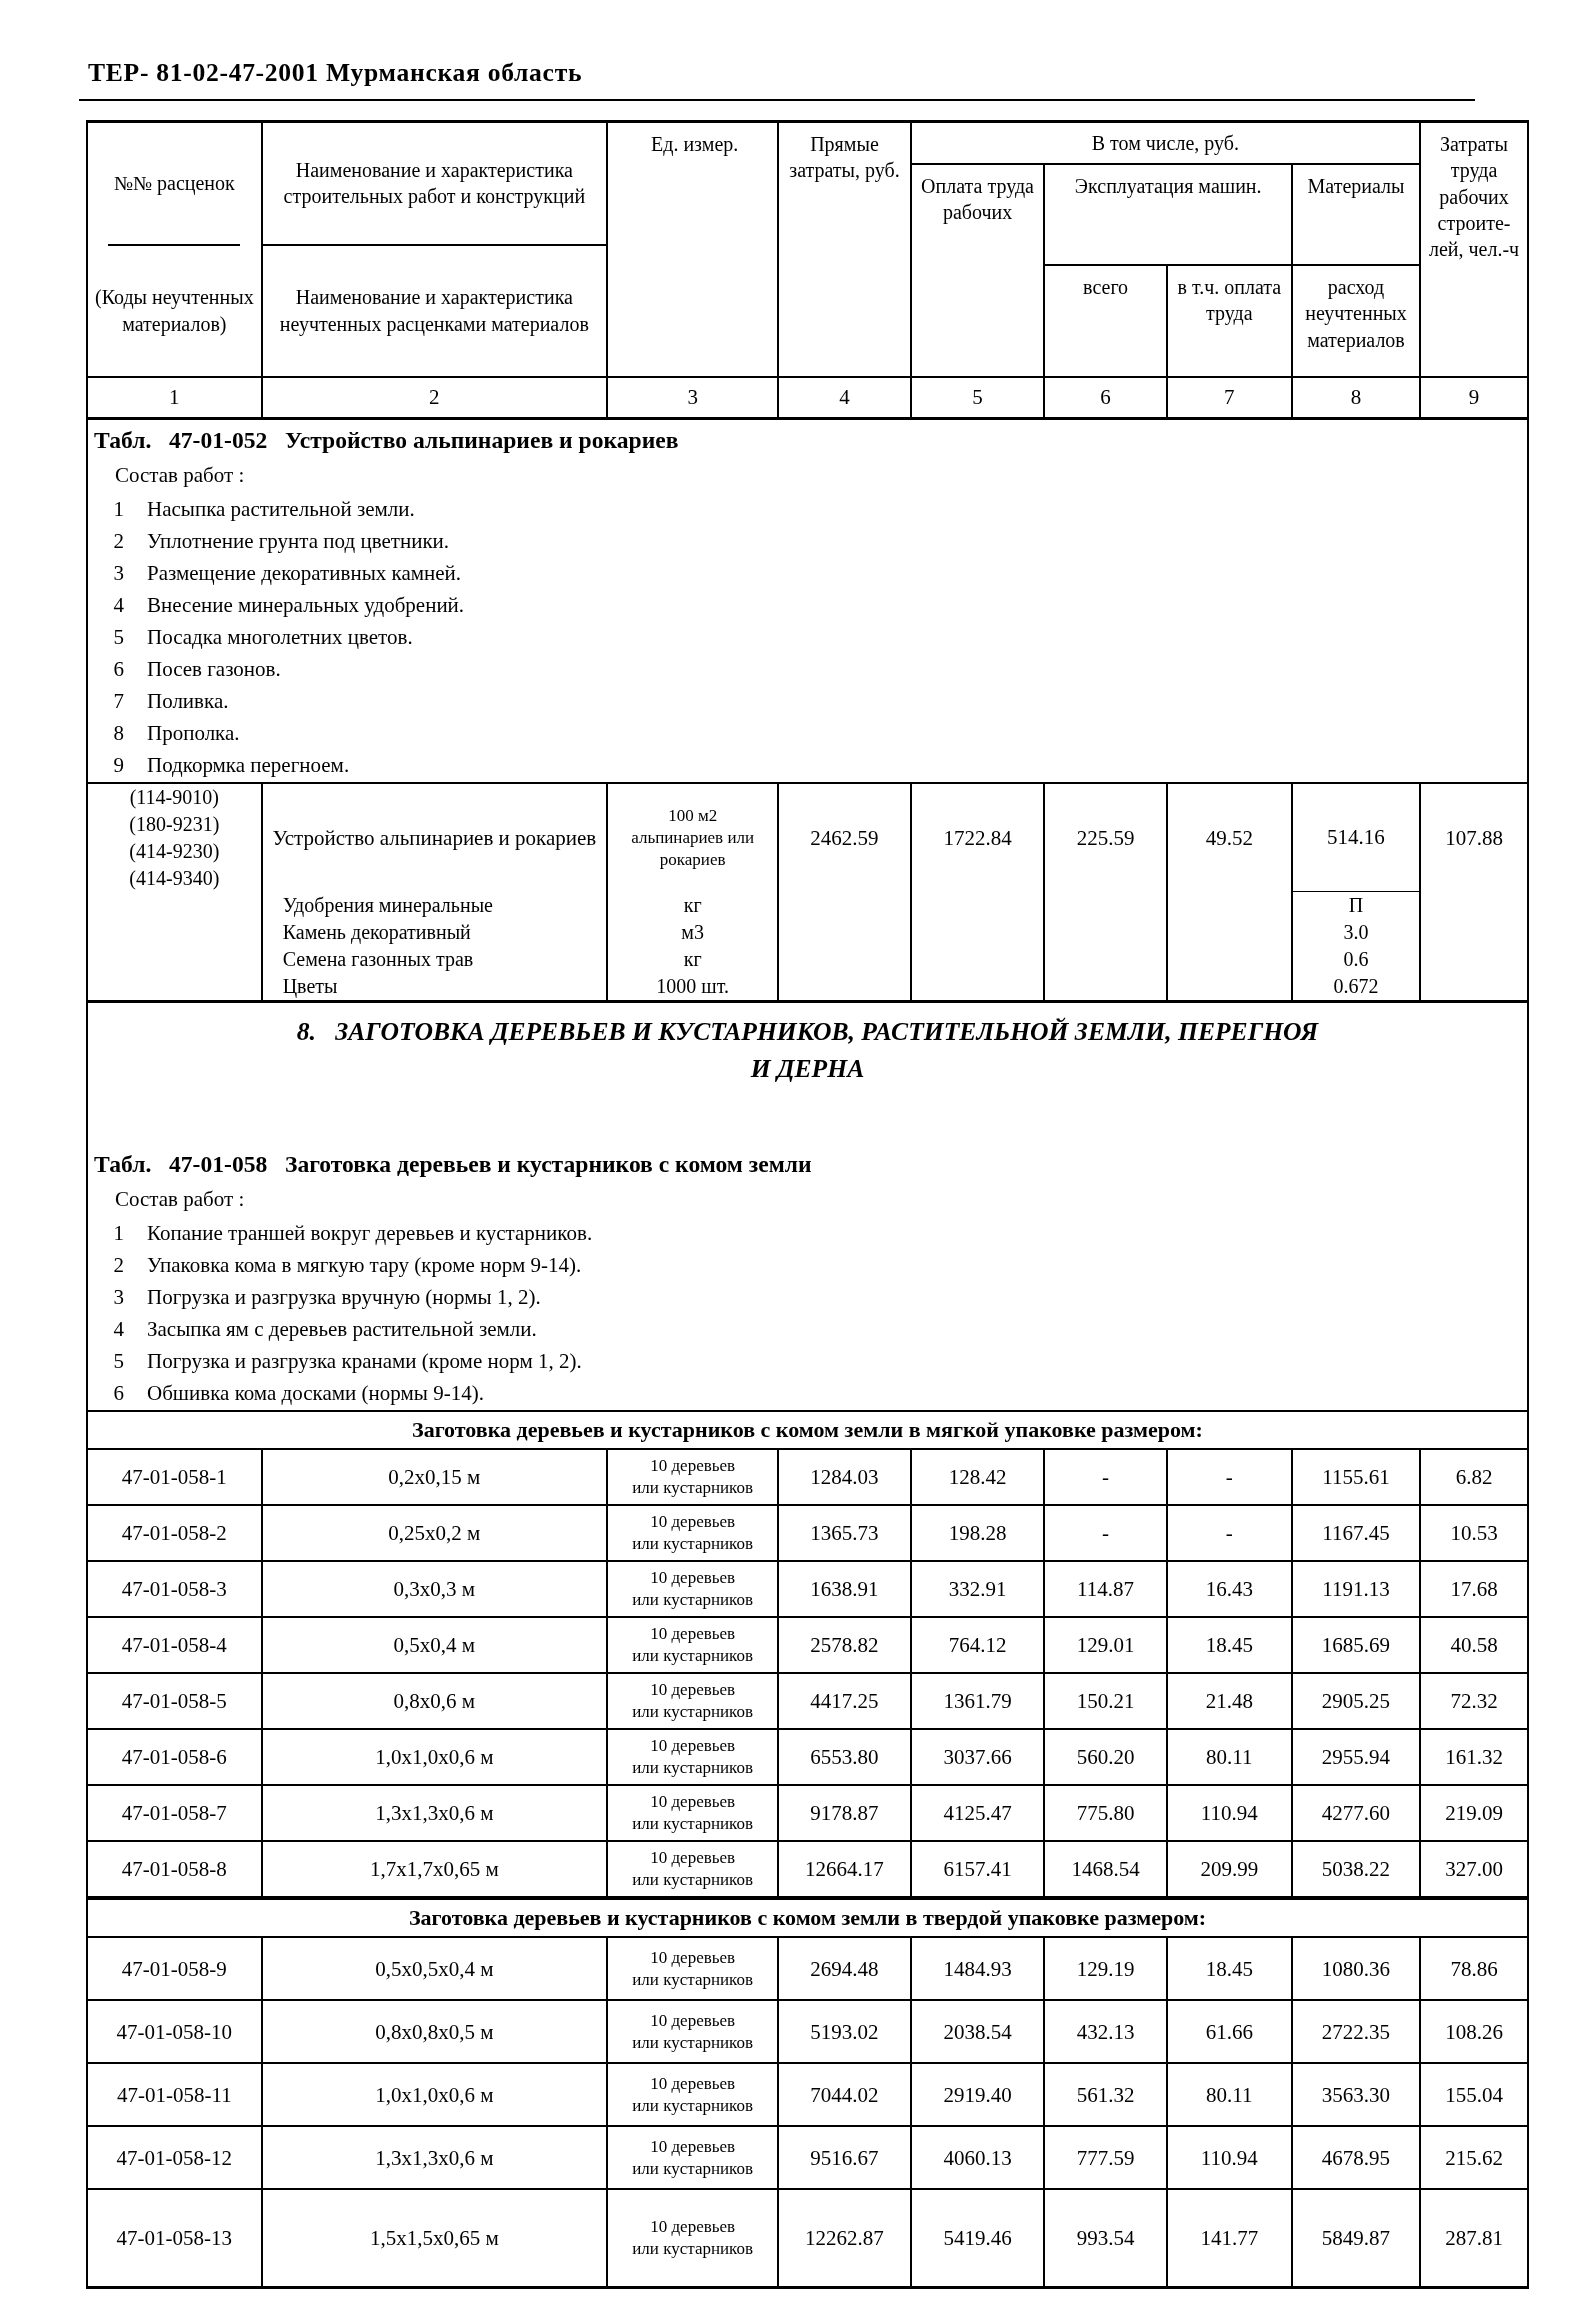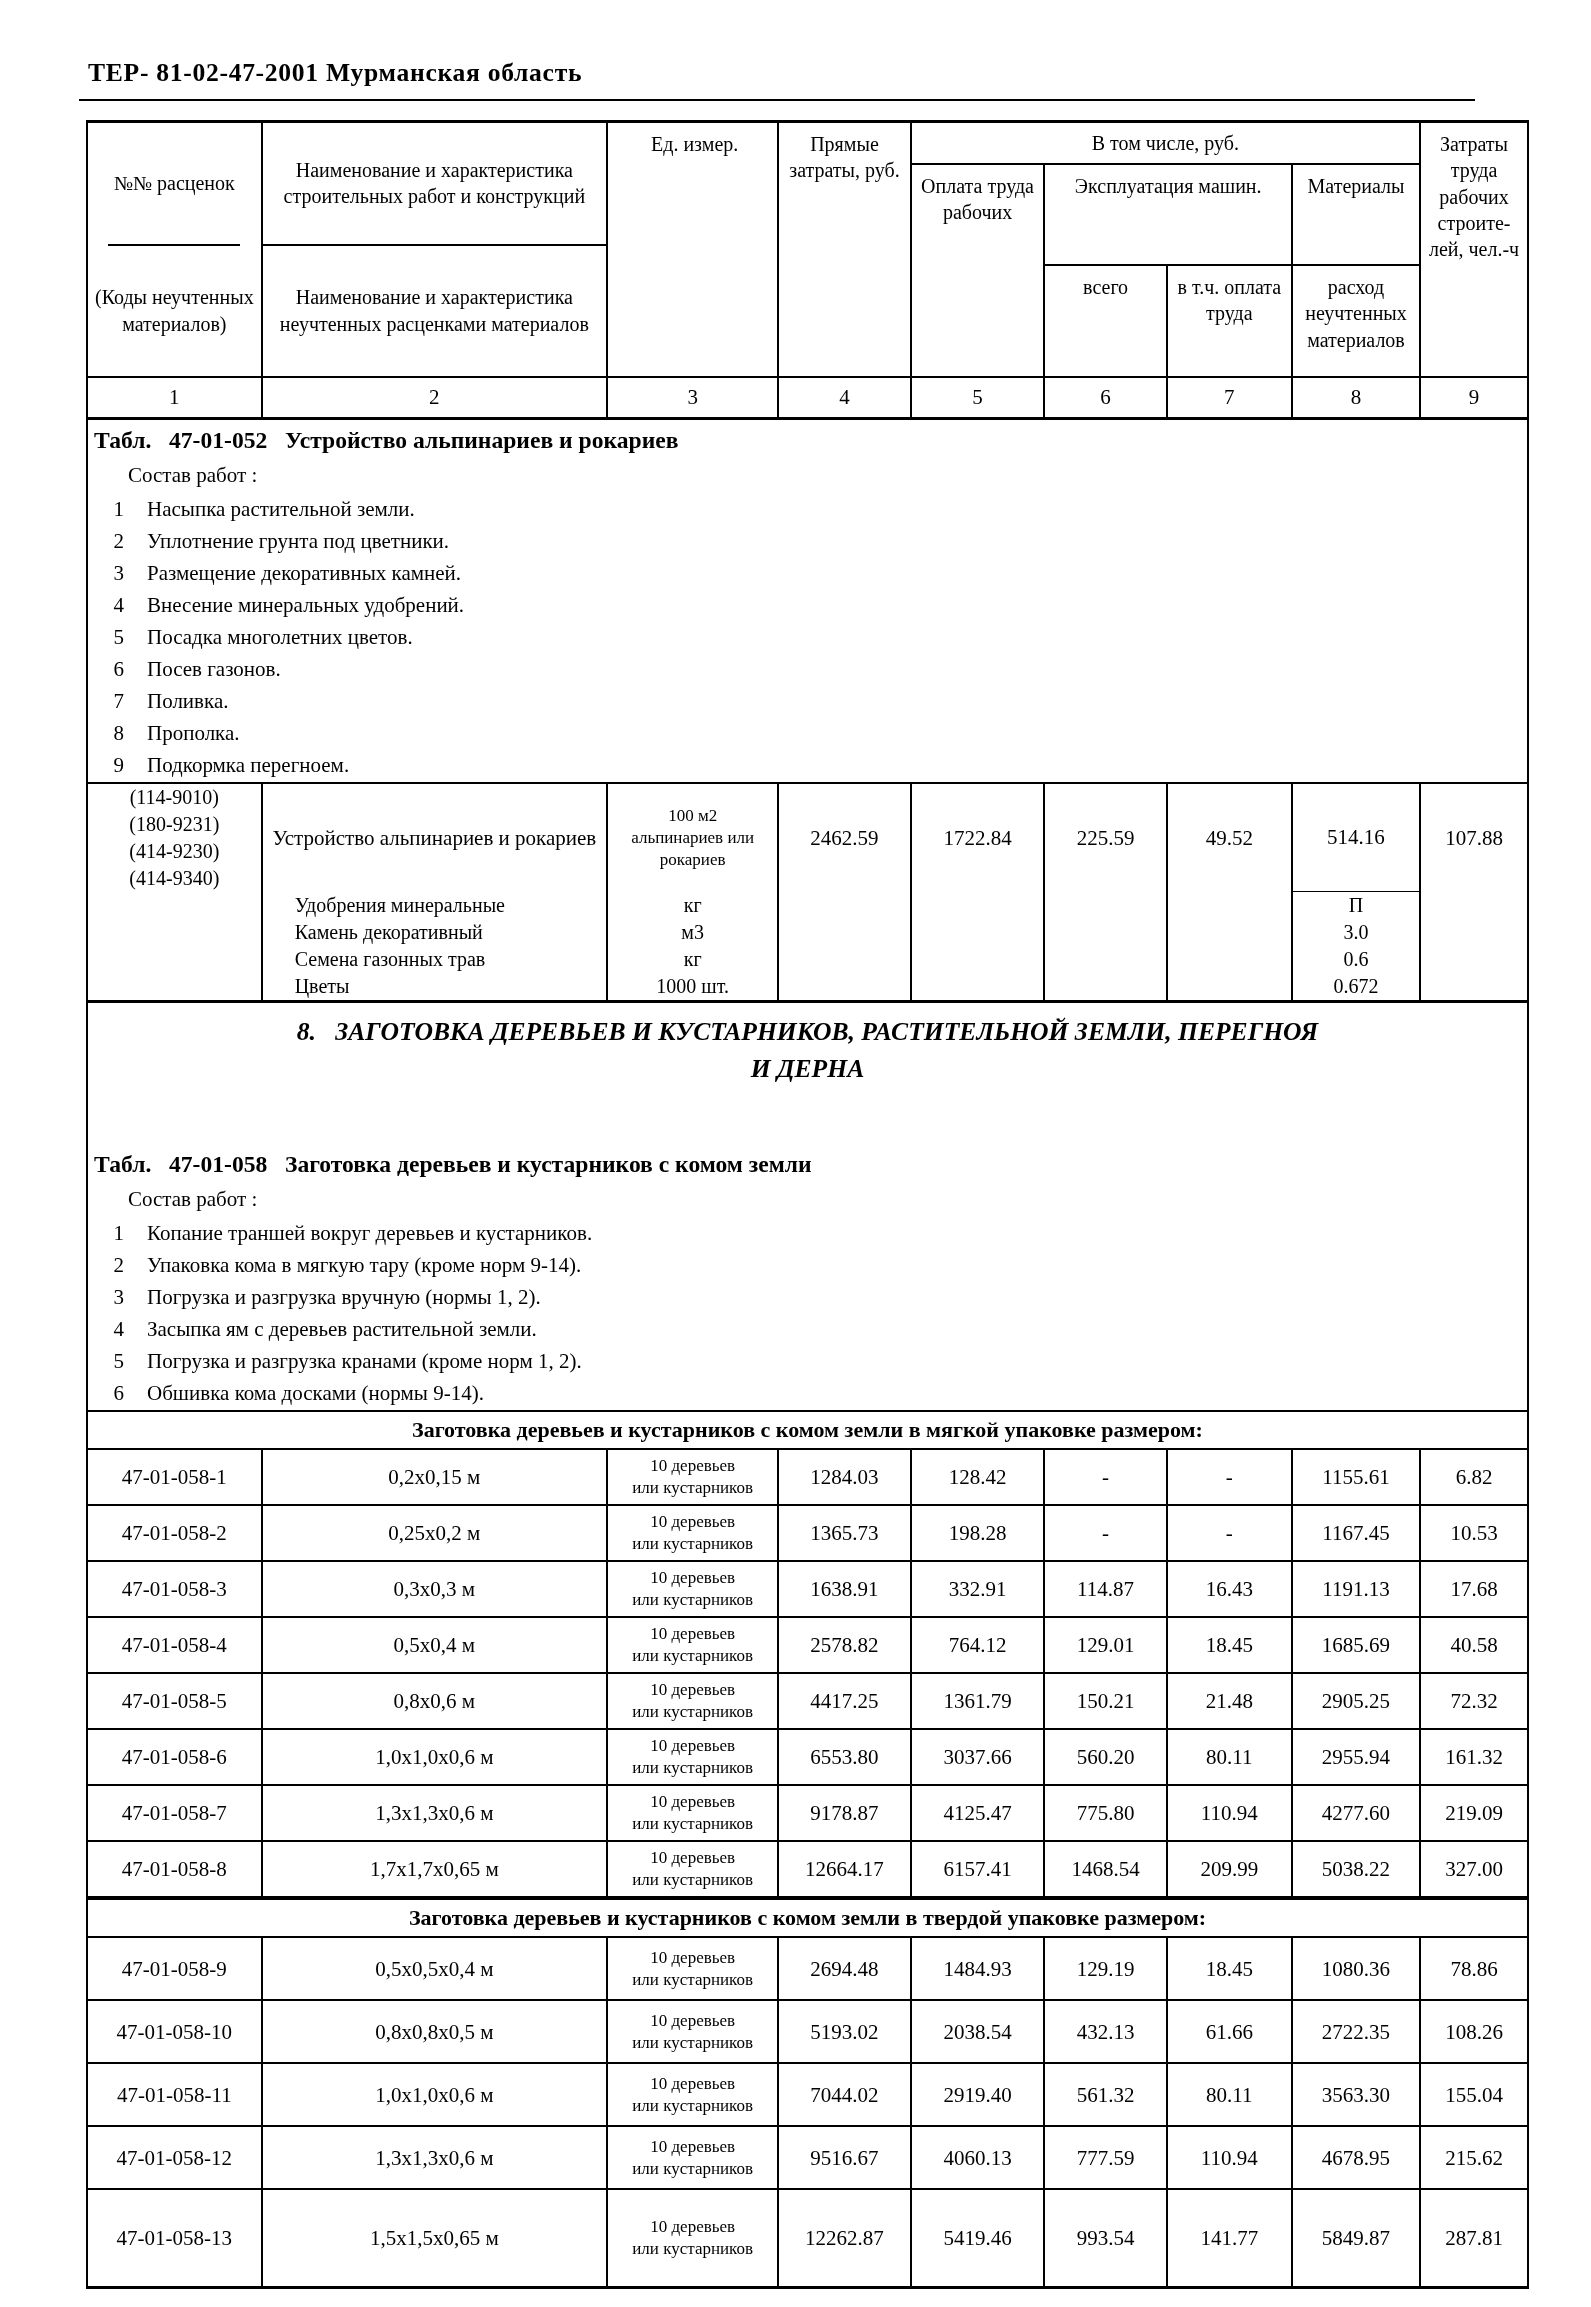--- a/index.html
+++ b/index.html
@@ -44,34 +44,34 @@
   .cc67{grid-column:6/8;}
   .vcenter{justify-content:center;padding-top:0;}
 
   
   .numrow{display:grid;grid-template-columns:var(--cols);border-top:2px solid var(--bd);border-bottom:3.4px solid var(--bd);}
   .numrow div{height:39px;display:flex;align-items:center;justify-content:center;font-size:21px;}
 
   
   .secblock{padding:5.4px 0 1.3px 0;}
   .tbl-title{font-size:23.6px;font-weight:bold;padding-left:6px;line-height:1.35;}
-  .sostav{font-size:21px;padding-left:40px;margin-top:4px;line-height:1.4;}
+  .sostav{font-size:21px;padding-left:27px;margin-top:4px;line-height:1.4;}
   .works{margin-top:2.7px;}
   .work-item{display:flex;font-size:21px;line-height:32px;}
   .wnum{width:59px;text-align:left;padding-left:25.6px;flex:none;}
   .wtext{flex:1;}
 
   
   .row052{display:grid;grid-template-columns:var(--cols);border-top:2px solid var(--bd);border-bottom:3.4px solid var(--bd);}
   .col{display:flex;flex-direction:column;}
   .m{height:108px;display:flex;align-items:center;justify-content:center;text-align:center;font-size:21px;line-height:1.3;}
   .m.small{font-size:17px;line-height:1.3;white-space:pre-line;}
   .m.divided{border-bottom:1.3px solid var(--bd);}
   .s{height:27px;display:flex;align-items:center;justify-content:center;font-size:20px;}
-  .s.left{justify-content:flex-start;padding-left:32px;text-align:left;}
+  .s.left{justify-content:flex-start;padding-left:20px;text-align:left;}
   .name-main{padding:0 9.4px;}
 
   
   .band{border-top:2.7px solid var(--bd);border-bottom:2px solid var(--bd);min-height:40px;display:flex;align-items:center;justify-content:center;font-weight:bold;font-size:22px;text-align:center;}
   .g9{display:grid;grid-template-columns:var(--cols);border-bottom:2px solid var(--bd);}
   .cell{display:flex;align-items:center;justify-content:center;text-align:center;font-size:21px;line-height:1.25;padding:1.3px 2.7px;}
   .unit{font-size:17px;white-space:pre-line;line-height:1.3;}
   .soft .g9 > div{min-height:54px;}
   .hard .g9 > div{min-height:61px;}
   .hard .g9:last-child{border-bottom:none;}

